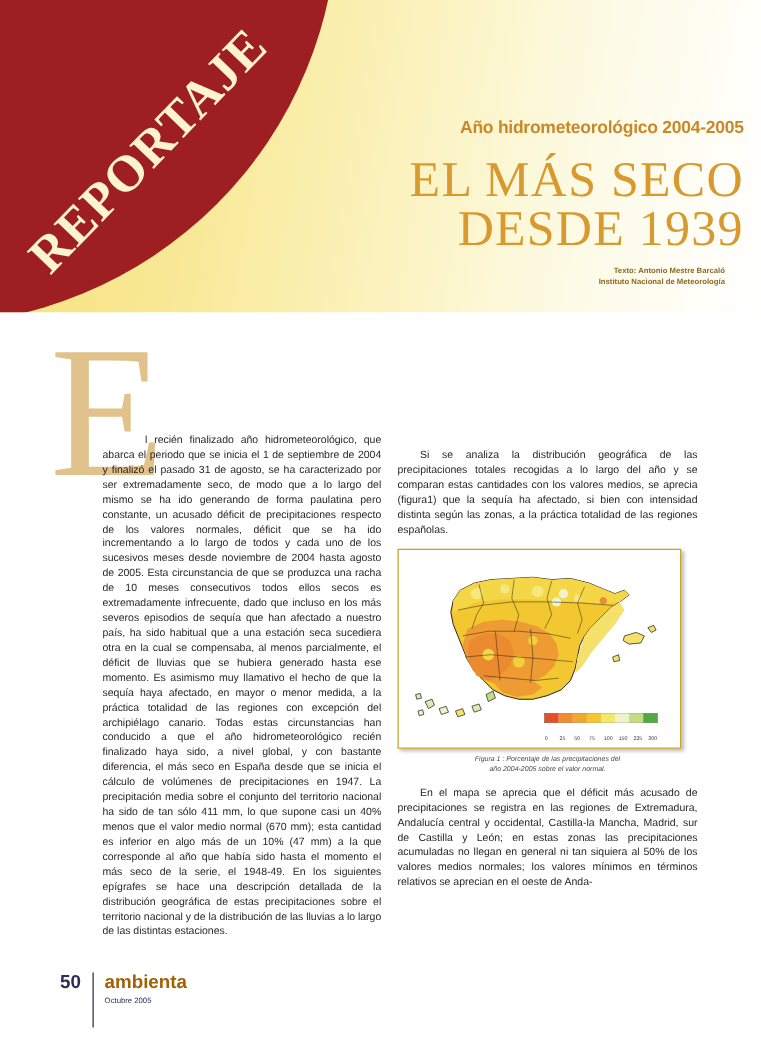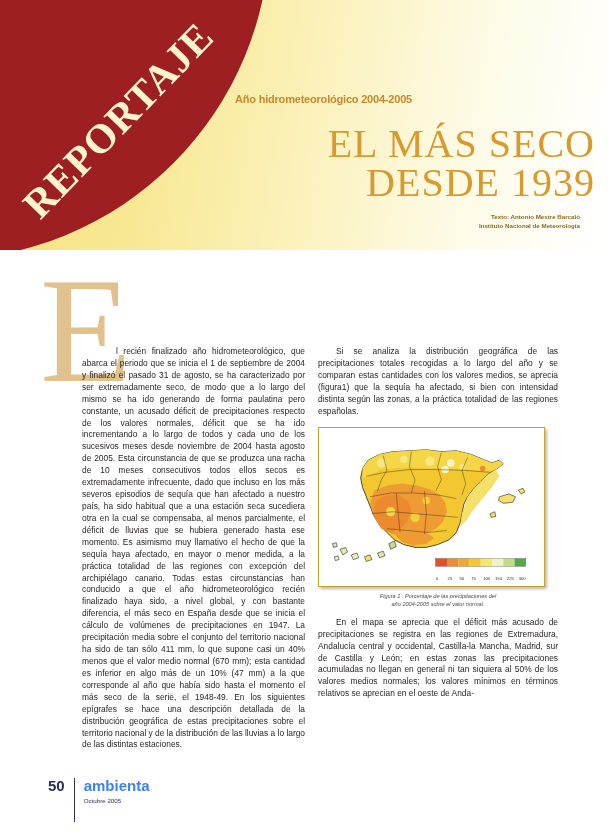--- a/index.html
+++ b/index.html
@@ -32,25 +32,25 @@
     font-family:"Liberation Serif", serif;
     font-weight:bold;
     font-size:41px;
     letter-spacing:1px;
     text-align:center;
     white-space:nowrap;
   }
 
   .kicker{
     position:absolute;left:235px;top:93px;width:360px;
-    text-align:left;
+    text-align:right;
     color:#c8892a;
     font-family:"Liberation Sans", sans-serif;
     font-weight:bold;
-    font-size:11px;
+    font-size:14px;
     letter-spacing:-0.2px;
   }
   .headline{
     position:absolute;left:215px;top:124px;width:380px;
     text-align:right;
     color:#d89a2e;
     font-family:"Liberation Serif", serif;
     font-weight:normal;
     font-size:40px;
     line-height:0.98;
@@ -103,21 +103,21 @@
     margin:0 0 3px 0;
   }
   .sec-head span{display:block;}
   .col-right p{
     margin:0;
     font-size:8.4px;
     line-height:1.42;
     color:#231f20;
     text-align:justify;
   }
-  .col-right p.indent{text-indent:18px;}
+  .col-right p.indent{text-indent:18px;margin-top:12px;}
 
   
   .figure{
     margin-top:9px;
     border:1.4px solid #c9a227;
     background:#fff;
     padding:6px 6px 4px 6px;
     box-shadow:2px 2px 3px rgba(0,0,0,0.28);
     width:227px;
     box-sizing:border-box;
@@ -141,21 +141,21 @@
   }
   .pg-num{
     font-family:"Liberation Sans", sans-serif;
     font-weight:bold;font-size:15px;color:#2b2f55;
     padding-right:9px;line-height:1;
   }
   .foot-rule{width:1px;background:#2b2f55;align-self:stretch;}
   .foot-txt{padding-left:9px;}
   .mag{
     font-family:"Liberation Sans", sans-serif;
-    font-weight:bold;font-size:15px;color:#3b82f6;line-height:1;
+    font-weight:bold;font-size:15px;color:#a16207;line-height:1;
   }
   .issue{
     font-family:"Liberation Sans", sans-serif;
     font-size:6.2px;color:#2b2f55;margin-top:4px;
   }
 </style>
 </head>
 <body>
 
 <div class="banner">

